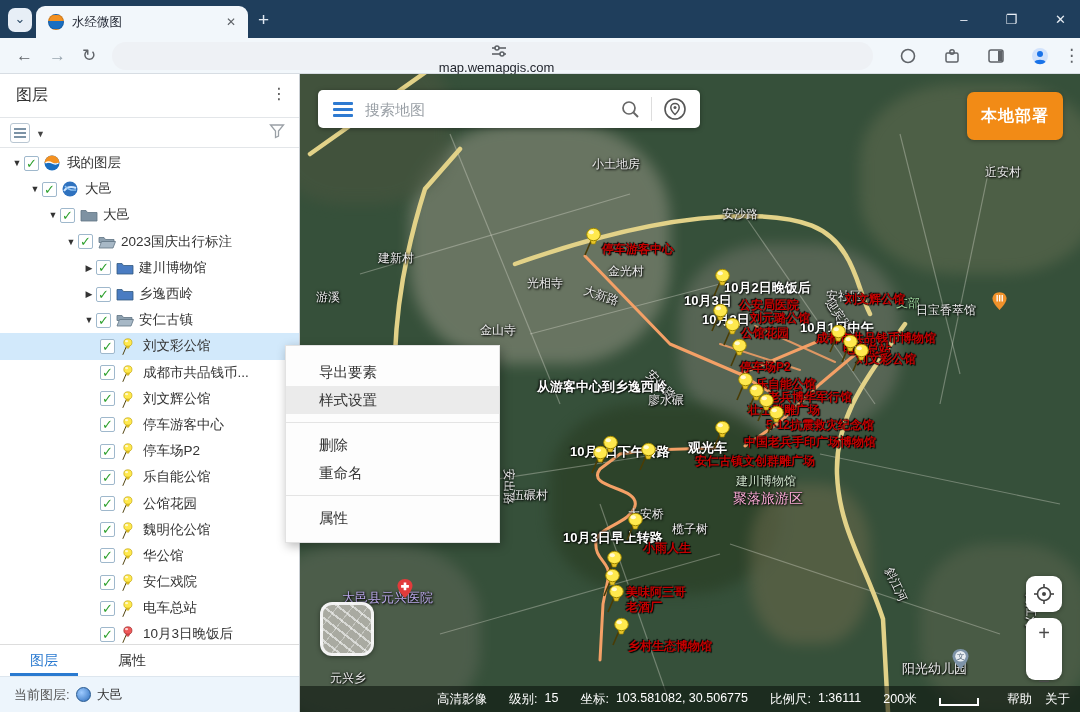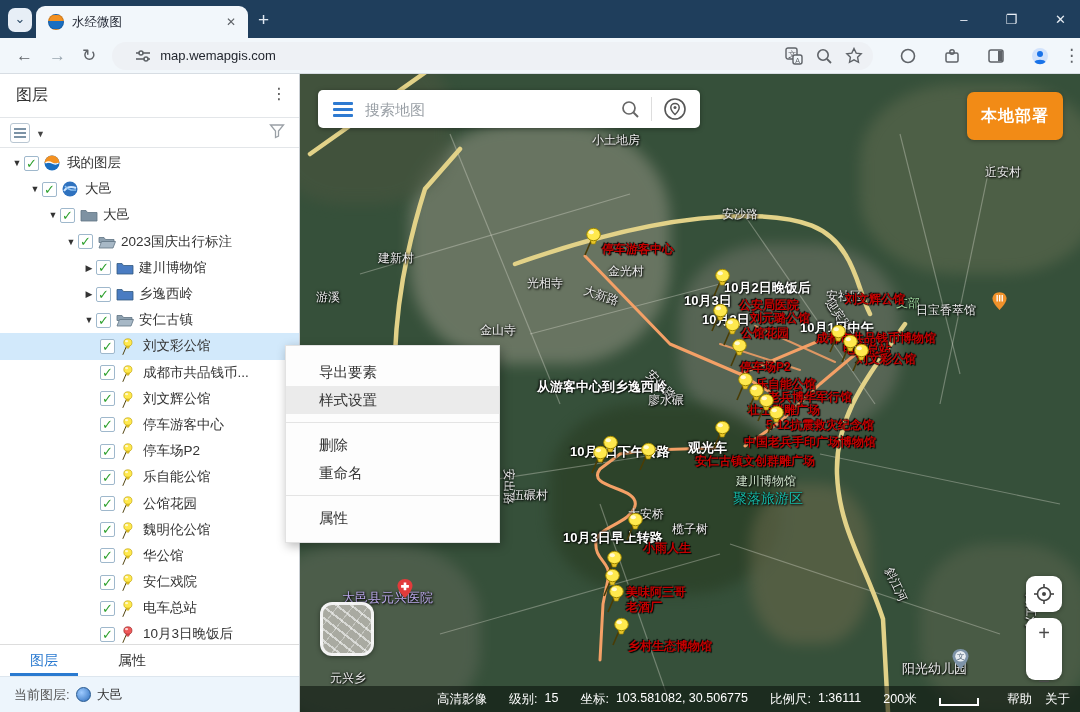--- a/index.html
+++ b/index.html
@@ -18,21 +18,21 @@
   .tab-close { color:#5f6368; font-size:12px; padding:2px 4px; cursor:pointer; }
   .newtab-btn { position:absolute; left:258px; top:9px; color:#dfe8f2; font-size:19px; cursor:pointer; }
   .win-controls { position:absolute; right:8px; top:0; height:38px; display:flex; align-items:center; gap:26px; color:#e8eef5; font-size:13px; }
   .win-controls span { cursor:pointer; padding:0 6px; }
 
   .toolbar { position:absolute; left:0; top:38px; width:1080px; height:36px; background:#f2f7fb;
      border-bottom:1px solid #d7dde3; display:flex; align-items:center; }
   .nav-ic { color:#5f6368; font-size:17px; margin-left:16px; cursor:pointer; }
   .nav-ic.fwd { color:#9aa6b0; }
   .omnibox { margin-left:16px; width:772px; height:28px; background:#eef1f5; border-radius:14px;
-     display:flex; align-items:center; padding:0 10px; }
+     display:flex; align-items:center; padding:0 10px;flex-direction:column; }
   .omni-url { font-size:13px; color:#23272f; flex:1; margin-left:8px; }
   .ticon { width:18px; height:18px; margin-left:12px; cursor:pointer; flex:0 0 auto; }
   .right-icons { display:flex; align-items:center; margin-left:14px; gap:14px; }
 
   
   .sidebar { position:absolute; left:0; top:74px; width:300px; height:638px; background:#fff; border-right:1px solid #c9ced3; }
   .sb-header { position:absolute; left:0; top:0; width:100%; height:44px; border-bottom:1px solid #e3e6e9; }
   .sb-title { position:absolute; left:16px; top:11px; font-size:16px; color:#333; }
   .sb-dots { position:absolute; right:12px; top:10px; color:#555; font-size:16px; cursor:pointer; }
   .sb-toolbar { position:absolute; left:0; top:44px; width:100%; height:30px; border-bottom:1px solid #e3e6e9; }
@@ -417,38 +417,38 @@
       </g>
       <g stroke="#f4a066" stroke-width="3" fill="none" stroke-linejoin="round" stroke-linecap="round">
         <path d="M285,182 L370,270 L440,300 L470,318"></path>
         <path d="M440,300 L540,258 L565,272 L520,310 L480,348 L445,372"></path>
         <path d="M415,374 L350,376 L320,380 L300,395 C285,415 340,412 335,432 C330,450 298,452 296,468 C294,486 312,488 308,505 L303,530 L300,586"></path>
         <path d="M420,270 L500,296 M455,252 L535,288" stroke-width="2" opacity=".85"></path>
       </g>
     </svg>
 
     <div id="map-labels">
-        <div class="mlabel base-lb" style="left: 292px; top: 58px; font-family: Liberation Mono, monospace;">小土地房</div>
+        <div class="mlabel base-lb" style="left: 292px; top: 82px; font-family: Liberation Mono, monospace;">小土地房</div>
         <div class="mlabel base-lb" style="left: 685px; top: 90px;">近安村</div>
         <div class="mlabel base-lb" style="left: 422px; top: 132px;">安沙路</div>
         <div class="mlabel base-lb" style="left: 78px; top: 176px;">建新村</div>
         <div class="mlabel base-lb" style="left: 16px; top: 215px;">游溪</div>
         <div class="mlabel base-lb" style="left: 227px; top: 201px;">光相寺</div>
         <div class="mlabel base-lb" style="left: 284px; top: 208px; transform: rotate(18deg); transform-origin: left center;">大新路</div>
         <div class="mlabel base-lb" style="left: 308px; top: 189px;">金光村</div>
         <div class="mlabel base-lb" style="left: 180px; top: 248px;">金山寺</div>
         <div class="mlabel base-lb" style="left: 528px; top: 218px; transform: rotate(55deg); transform-origin: left center;">迎宾路一段</div>
         <div class="mlabel base-lb" style="left: 348px; top: 290px; transform: rotate(45deg); transform-origin: left center;">安出路</div>
         <div class="mlabel base-lb" style="left: 208px; top: 386px; transform: rotate(90deg); transform-origin: left center;">安出路</div>
         <div class="mlabel base-lb" style="left: 212px; top: 413px;">伍碾村</div>
         <div class="mlabel base-lb" style="left: 348px; top: 318px;">廖水碾</div>
         <div class="mlabel base-lb" style="left: 328px; top: 432px;">太安桥</div>
         <div class="mlabel base-lb" style="left: 372px; top: 447px;">榄子树</div>
         <div class="mlabel base-lb" style="left: 436px; top: 399px; color: rgb(207, 227, 204);">建川博物馆</div>
-        <div class="mlabel base-lb" style="left: 433px; top: 416px; color: #14b8a6; font-size: 14px;">聚落旅游区</div>
+        <div class="mlabel base-lb" style="left: 433px; top: 416px; color: #f9a8d4; font-size: 14px;">聚落旅游区</div>
         <div class="mlabel base-lb" style="left: 588px; top: 486px; transform: rotate(65deg); transform-origin: left center;">斜江河</div>
         <div class="mlabel base-lb" style="left: 730px; top: 510px; transform: rotate(90deg); transform-origin: left center;">斜江河</div>
         <div class="mlabel base-lb" style="left: 30px; top: 596px;">元兴乡</div>
         <div class="mlabel base-lb" style="left: 526px; top: 214px;">安社区</div>
         <div class="mlabel base-lb" style="left: 596px; top: 221px; color: rgb(159, 216, 159);">支部</div>
         <div class="mlabel base-lb" style="left: 616px; top: 228px;">日宝香萃馆</div>
         <div class="mlabel base-lb" style="left: 42px; top: 515px; color: rgb(185, 167, 232); font-size: 13px;">大邑县元兴医院</div>
         <div class="mlabel base-lb" style="left: 602px; top: 586px; font-size: 13px;">阳光幼儿园</div>
         <div class="mlabel white-lb" style="left: 424px; top: 205px;">10月2日晚饭后</div>
         <div class="mlabel white-lb" style="left: 384px; top: 218px;">10月3日</div>

